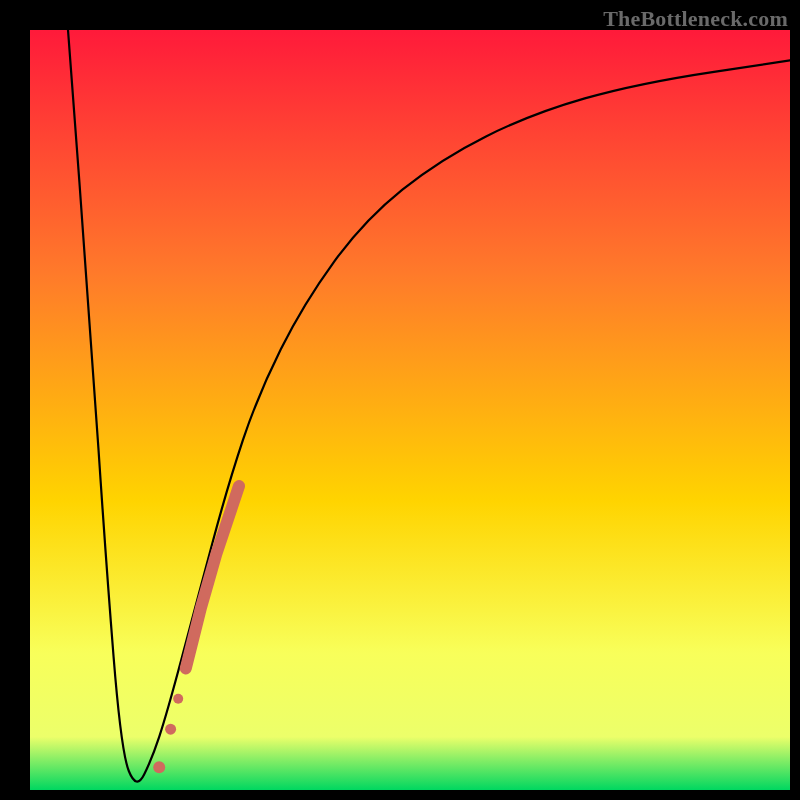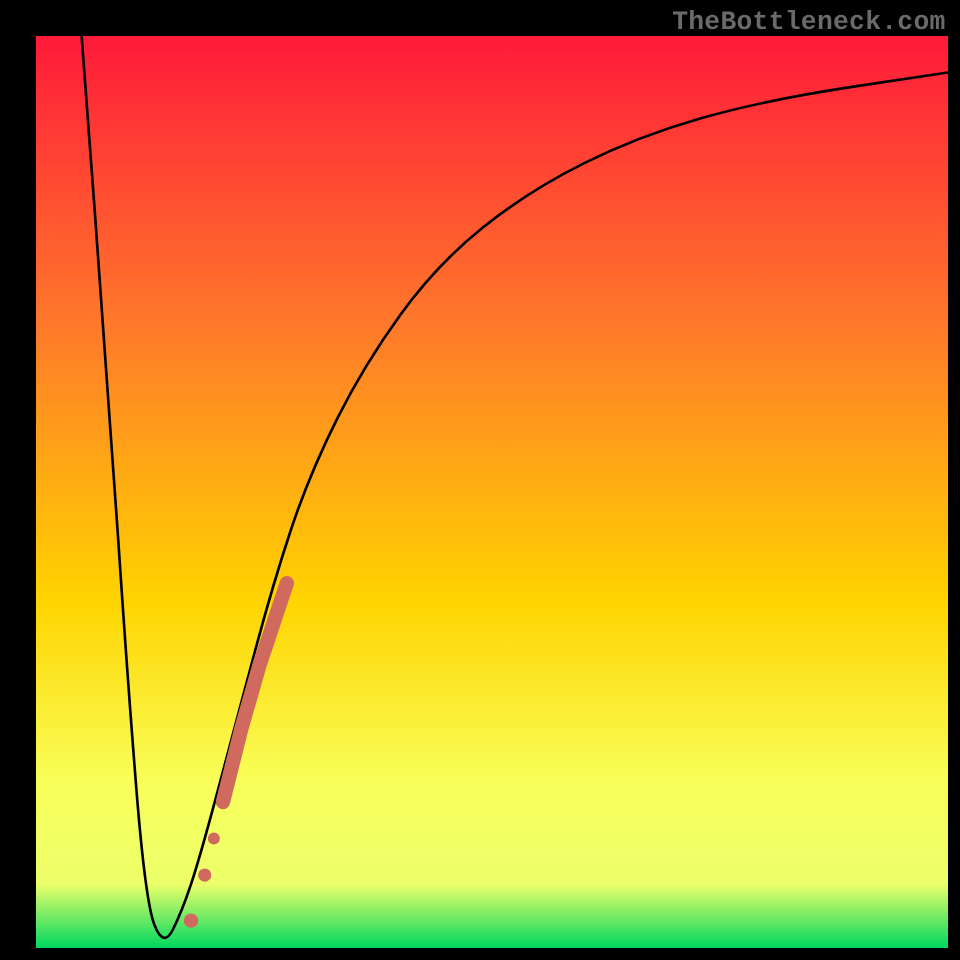--- a/index.html
+++ b/index.html
@@ -22,21 +22,21 @@
     position: absolute;
     left: 0;
     top: 0;
     width: 760px;
     height: 760px;
   }
   .watermark {
     position: absolute;
     top: 6px;
     right: 12px;
-    font-family: Liberation Mono, monospace;
+    font-family: Liberation Serif, serif;
     font-size: 22px;
     font-weight: 600;
     color: #6a6a6a;
     letter-spacing: 0.2px;
   }
   svg.curve {
     position: absolute;
     left: 0;
     top: 0;
     width: 760px;

